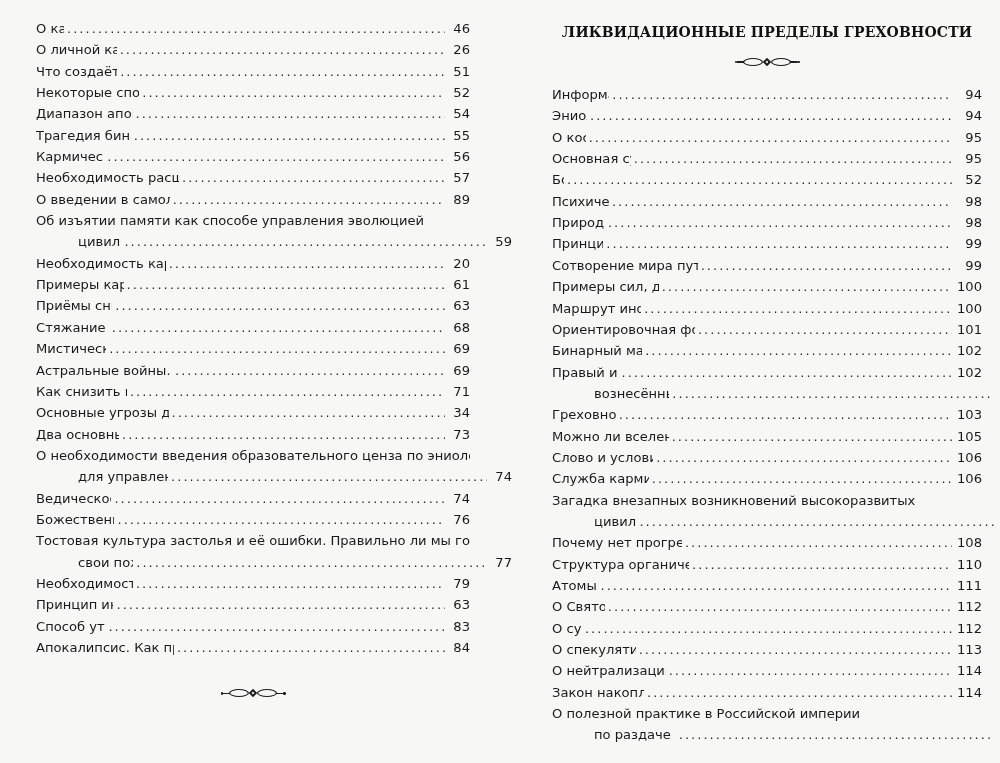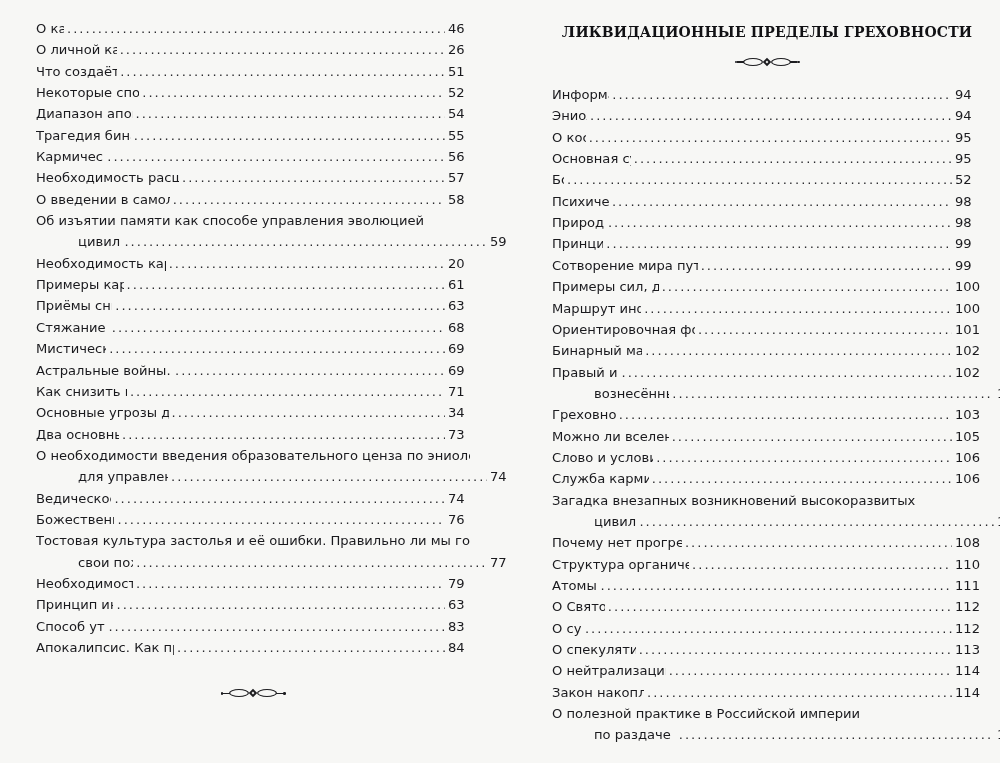--- a/index.html
+++ b/index.html
@@ -157,20 +157,21 @@
     min-width: 8px;
   }
   .toc-dots::before {
     content: "............................................................................................................................";
     display: block;
     white-space: nowrap;
   }
 
   .toc-page {
     flex: 0 0 auto;
+    text-align: right;
     min-width: 22px;
     padding-left: 2px;
     font-variant-numeric: tabular-nums;
   }
 
   
   .column-right .toc-page {
     min-width: 27px;
   }
 
@@ -238,21 +239,21 @@
           <div class="toc-line">
             <span class="toc-label">Необходимость расширения причинного поля цивилизации</span>
             <span class="toc-dots"></span>
             <span class="toc-page">57</span>
           </div>
         </li>
         <li class="toc-entry">
           <div class="toc-line">
             <span class="toc-label">О введении в самолётах церковной службы покаяния</span>
             <span class="toc-dots"></span>
-            <span class="toc-page">58</span>
+            <span class="toc-page">89</span>
           </div>
         </li>
         <li class="toc-entry">
           <div class="toc-line nolead">
             <span class="toc-label">Об изъятии памяти как способе управления эволюцией</span>
           </div>
           <div class="toc-line cont">
             <span class="toc-label">цивилизации</span>
             <span class="toc-dots"></span>
             <span class="toc-page">59</span>

